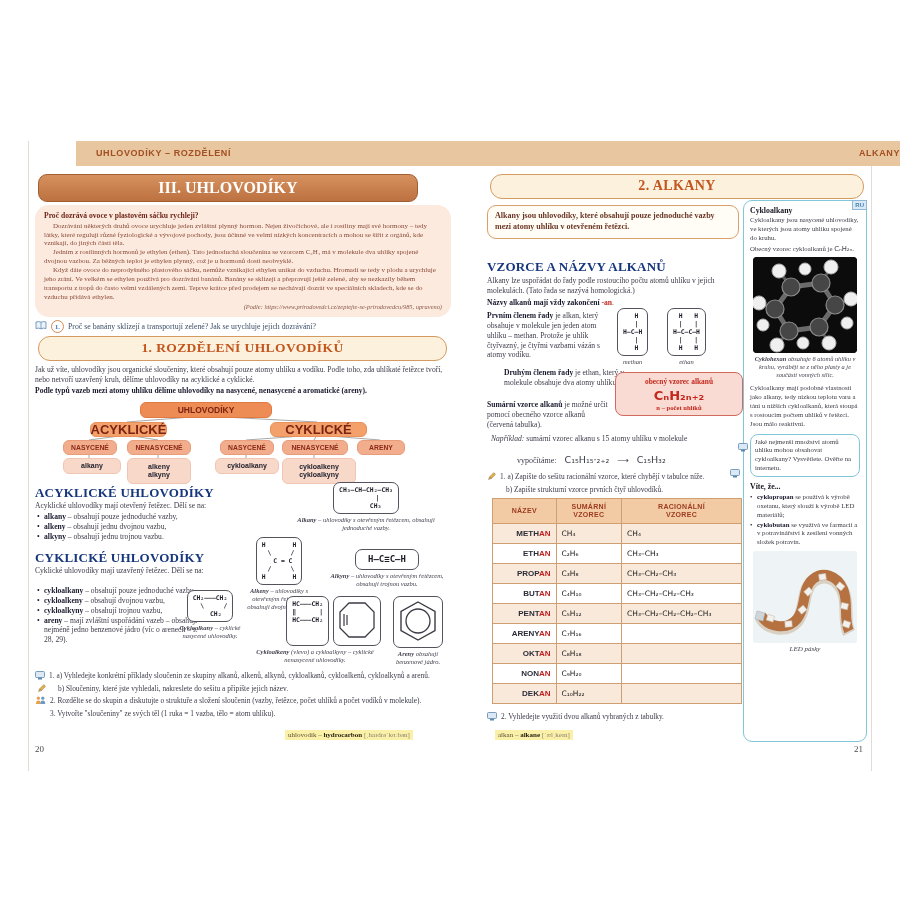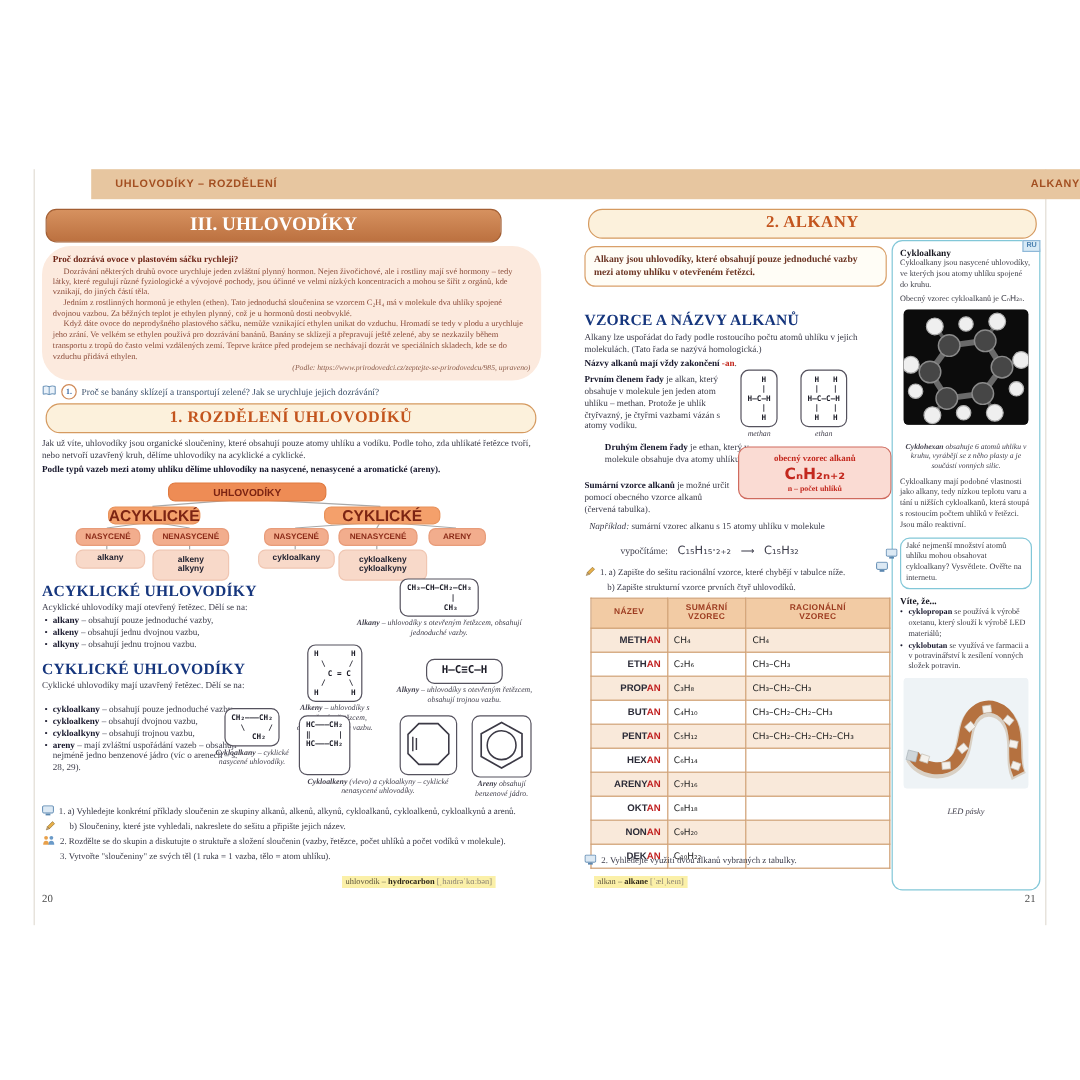--- a/index.html
+++ b/index.html
@@ -16,21 +16,21 @@
   .band .lbl{position:absolute;top:7px;font-family:"Liberation Sans",sans-serif;
              font-size:9px;font-weight:bold;letter-spacing:.6px;color:#a34f21;}
 
   
   .main-title{background:linear-gradient(#d6915f,#bc7140);border:1px solid #a35e32;border-radius:9px;
               color:#fff;font-weight:bold;font-size:16px;text-align:center;line-height:26px;}
   .sec-bar{background:#fcf1dc;border:1.5px solid #d59a60;border-radius:12px;color:#c3551e;
            font-weight:bold;font-size:13.5px;text-align:center;line-height:22px;letter-spacing:.4px;}
 
   
-  .introbox{background:#fceade;border-radius:24px;padding:6px 9px;color:#8a4a38;font-size:7px;line-height:1.27;}
+  .introbox{background:#fceade;border-radius:14px;padding:6px 9px;color:#8a4a38;font-size:7px;line-height:1.27;}
   .introbox .ttl{font-weight:bold;color:#6f2517;font-size:7.6px;margin-bottom:1px;}
   .introbox p{margin:0;text-indent:9px;}
   .introbox .src{text-align:right;font-style:italic;font-size:6.4px;margin-top:1px;color:#8a5a48;}
 
   .qline{font-size:7.8px;color:#3a4e68;display:flex;align-items:center;gap:4px;}
   .numcirc{display:inline-flex;align-items:center;justify-content:center;width:11px;height:11px;
            border:1px solid #d08a58;border-radius:50%;color:#3a6aa8;font-size:6.5px;font-weight:bold;flex:0 0 auto;background:#fff;}
 
   .bodytxt{font-size:7.6px;line-height:1.3;}
   .bodytxt b{color:#17172c;}
@@ -75,21 +75,21 @@
   table.alk td.fm{font-family:"DejaVu Sans",sans-serif;color:#222;}
 
   
   .sidebar{position:absolute;border:1.5px solid #82c7d8;border-radius:9px;background:#fff;
            padding:5px 6px;font-size:6.8px;line-height:1.3;color:#3c3c46;}
   .sidebar .sb-title{font-weight:bold;color:#15151f;font-size:7.8px;}
   .sb-bubble{border:1.2px solid #82c7d8;border-radius:8px;padding:3px 4px;position:relative;margin:5px 0;}
   .badge{position:absolute;top:-1px;right:-1px;background:#d8eaf6;border:1px solid #8fb8d8;color:#4a80b0;
          font-family:"Liberation Sans",sans-serif;font-size:6px;font-weight:bold;padding:0 2px;line-height:8px;}
   .photo{background:#0a0a0a;border-radius:4px;overflow:hidden;}
-  .sb-cap{font-style:italic;font-size:6.4px;text-align:center;line-height:1.25;margin-top:15px;color:#43414e;}
+  .sb-cap{font-style:italic;font-size:6.4px;text-align:center;line-height:1.25;margin-top:2px;color:#43414e;}
 
   .exline{font-size:7.4px;line-height:1.3;display:flex;gap:4px;align-items:flex-start;margin-bottom:1px;}
   .exline .ic{flex:0 0 auto;margin-top:0;}
   .hl{background:#fbf0a8;font-size:7px;padding:1px 3px;color:#5a523a;}
   .hl b{color:#2a2416;}
   .hl .ph{color:#8a8270;}
   .pagenum{font-size:9px;color:#4a4a4a;}
 </style>
 </head>
 <body>
@@ -203,21 +203,21 @@
     </div>
 
     <div class="abs fig" style="left:140px;top:418px;width:70px;">
       <div class="chembox">CH₂–––CH₂
   \     /
    CH₂</div>
       <div class="figcap"><b>Cykloalkany</b><span> – cyklické nasycené uhlovodíky.</span></div>
     </div>
 
     <div class="abs fig" style="left:214px;top:424px;width:132px;">
-      <div style="display:flex;gap:4px;justify-content:space-between;align-items:stretch;">
+      <div style="display:flex;gap:4px;justify-content:flex-end;align-items:stretch;">
         <div class="chembox">HC–––CH₂
 ‖      |
 HC–––CH₂</div>
         <div class="chembox" style="padding:2px;"><svg width="42" height="42" viewBox="0 0 42 42">
               <polygon points="13,4 29,4 38,13 38,29 29,38 13,38 4,29 4,13" fill="none" stroke="#3c3a46" stroke-width="1.3"></polygon>
               <line x1="8" y1="15" x2="8" y2="27" stroke="#3c3a46" stroke-width="1.2"></line>
               <line x1="11" y1="16" x2="11" y2="26" stroke="#3c3a46" stroke-width="1.2"></line>
             </svg></div>
       </div>
       <div class="figcap"><b>Cykloalkeny</b><span> (vlevo) a cykloalkyny – cyklické nenasycené uhlovodíky.</span></div>
@@ -370,25 +370,20 @@
           </tr>
         <tr>
             <td class="nm"><span>BUT</span><span class="sfx">AN</span></td>
             <td class="fm">C₄H₁₀</td>
             <td class="fm">CH₃–CH₂–CH₂–CH₃</td>
           </tr>
         <tr>
             <td class="nm"><span>PENT</span><span class="sfx">AN</span></td>
             <td class="fm">C₅H₁₂</td>
             <td class="fm">CH₃–CH₂–CH₂–CH₂–CH₃</td>
-          </tr>
-        <tr>
-            <td class="nm"><span>HEX</span><span class="sfx">AN</span></td>
-            <td class="fm">C₆H₁₄</td>
-            <td class="fm"></td>
           </tr>
         <tr>
             <td class="nm"><span>ARENY</span><span class="sfx">AN</span></td>
             <td class="fm">C₇H₁₆</td>
             <td class="fm"></td>
           </tr>
         <tr>
             <td class="nm"><span>OKT</span><span class="sfx">AN</span></td>
             <td class="fm">C₈H₁₈</td>
             <td class="fm"></td>

